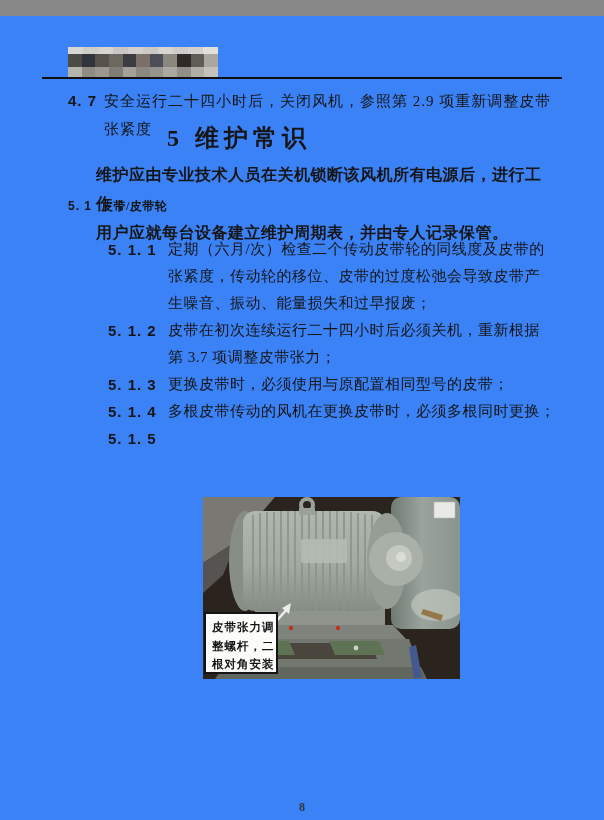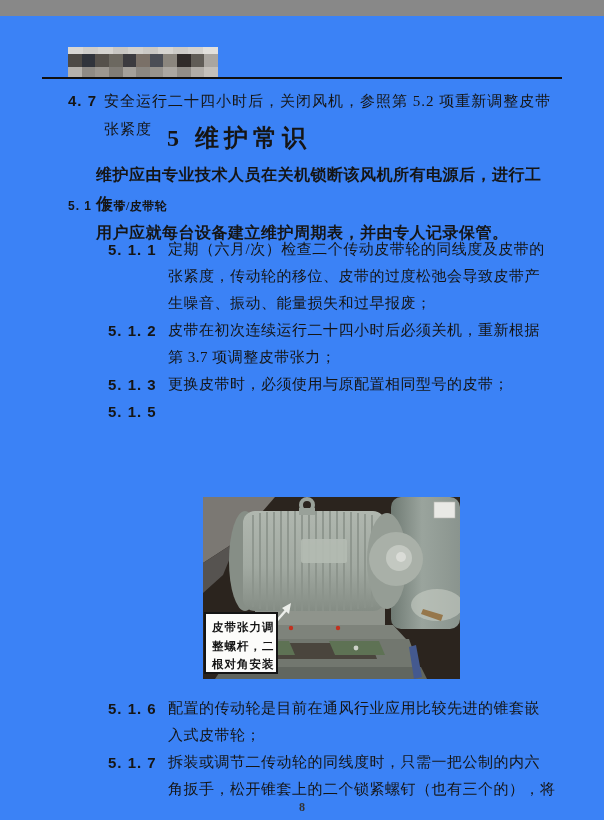--- a/index.html
+++ b/index.html
@@ -89,21 +89,21 @@
         <div style="background: rgb(171, 167, 161);"></div>
         <div style="background: rgb(146, 142, 136);"></div>
         <div style="background: rgb(177, 173, 167);"></div>
         <div style="background: rgb(196, 192, 186);"></div>
       </div>
     </div>
   <div class="rule"></div>
 
   <div class="item47">
     <span class="ilabel">4. 7</span>
-    <span class="itext">安全运行二十四小时后，关闭风机，参照第 5.2 项重新调整皮带
+    <span class="itext">安全运行二十四小时后，关闭风机，参照第 2.9 项重新调整皮带
 张紧度</span>
   </div>
 
   <div class="heading">5 维护常识</div>
 
   <div class="intro">维护应由专业技术人员在关机锁断该风机所有电源后，进行工作；
 用户应就每台设备建立维护周期表，并由专人记录保管。</div>
 
   <div class="sec51">
     <span class="ilabel">5. 1</span><span class="stitle">皮带/皮带轮</span>
@@ -117,20 +117,24 @@
 生噪音、振动、能量损失和过早报废；</span>
     </div>
     <div class="item">
       <span class="ilabel">5. 1. 2</span>
       <span class="itext">皮带在初次连续运行二十四小时后必须关机，重新根据
 第 3.7 项调整皮带张力；</span>
     </div>
     <div class="item">
       <span class="ilabel">5. 1. 3</span>
       <span class="itext">更换皮带时，必须使用与原配置相同型号的皮带；</span>
+    </div>
+    <div class="item">
+      <span class="ilabel">5. 1. 4</span>
+      <span class="itext">多根皮带传动的风机在更换皮带时，必须多根同时更换；</span>
     </div>
     <div class="item">
       <span class="ilabel">5. 1. 5</span>
     </div>
   </div>
 
   <div class="photo">
     <svg viewBox="0 0 257 182" width="257" height="182">
       <defs>
         <linearGradient id="drum" x1="0" y1="0" x2="1" y2="0">
@@ -208,28 +212,16 @@
       <line x1="70" y1="128" x2="85" y2="111" stroke="#eceeea" stroke-width="2.5"></line>
       <polygon points="88,106 79,111 86,117" fill="#eceeea"></polygon>
 
       <rect x="2" y="116" width="72" height="60" fill="#fcfcfa" stroke="#141414" stroke-width="2"></rect>
       <text x="9" y="134" class="callout-text">皮带张力调</text>
       <text x="9" y="153" class="callout-text">整螺杆，二</text>
       <text x="9" y="171" class="callout-text">根对角安装</text>
     </svg>
   </div>
 
-  <div class="items items-b">
-    <div class="item">
-      <span class="ilabel">5. 1. 6</span>
-      <span class="itext">配置的传动轮是目前在通风行业应用比较先进的锥套嵌
-入式皮带轮；</span>
-    </div>
-    <div class="item">
-      <span class="ilabel">5. 1. 7</span>
-      <span class="itext">拆装或调节二传动轮的同线度时，只需一把公制的内六
-角扳手，松开锥套上的二个锁紧螺钉（也有三个的），将</span>
-    </div>
-  </div>
 
   <div class="pagenum">8</div>
 
 </div>
 
 </body></html>

